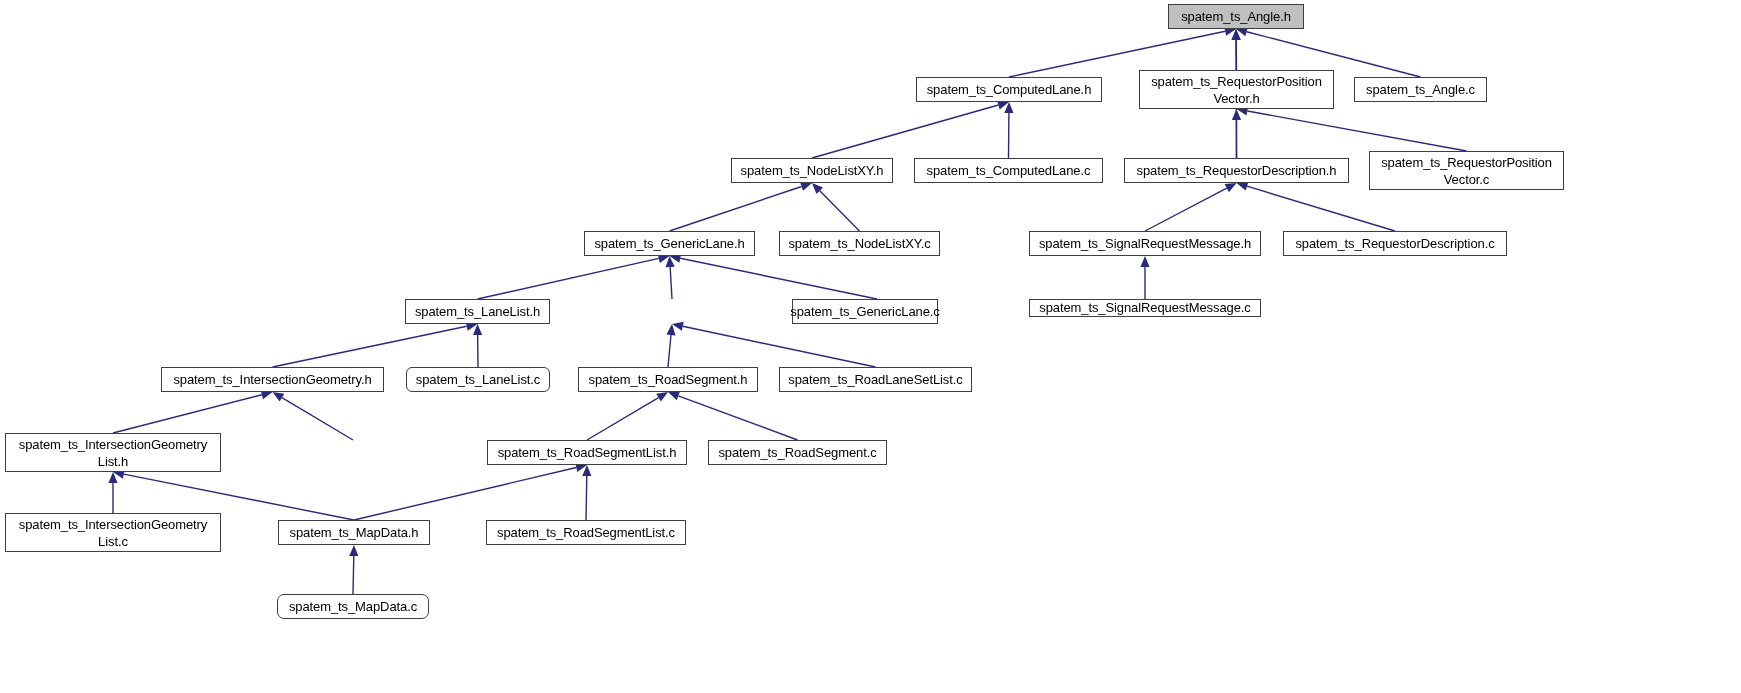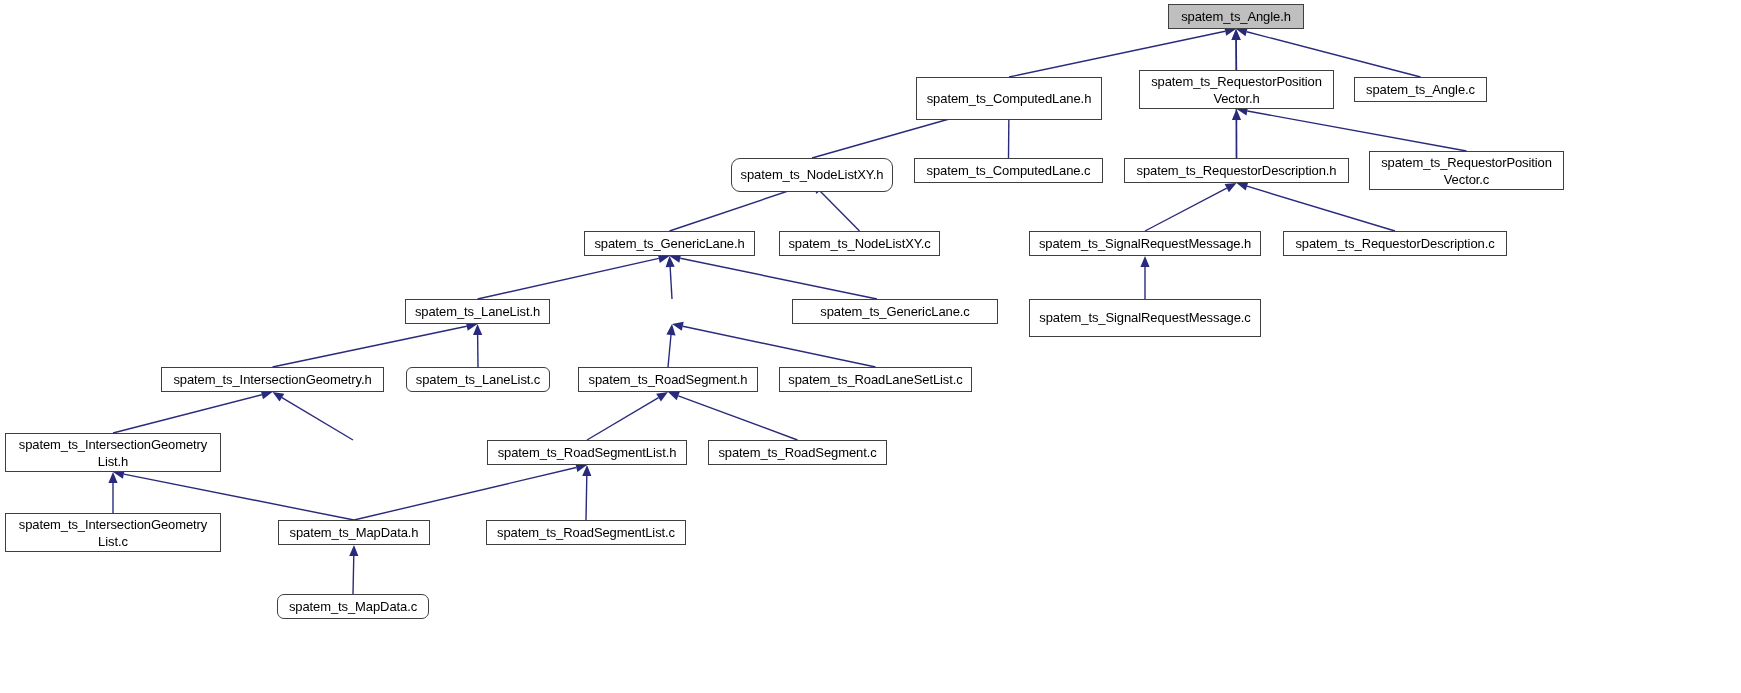--- a/index.html
+++ b/index.html
@@ -107,36 +107,36 @@
       <line x1="354" y1="520" x2="123.7881056868513" y2="474.1486683525679" stroke="#2a2a7c" stroke-width="1.4"></line>
       <polygon points="113,472 124.68663972519786,469.63727870170277 122.88957164850473,478.660058003433" fill="#2a2a7c"></polygon>
       <line x1="354" y1="520" x2="576.2942216770592" y2="467.5271150547714" stroke="#2a2a7c" stroke-width="1.4"></line>
       <polygon points="587,465 577.3510152454182,472.0040768989102 575.2374281087002,463.0501532106326" fill="#2a2a7c"></polygon>
       <line x1="586" y1="520" x2="586.8000330496574" y2="475.99818226884656" stroke="#2a2a7c" stroke-width="1.4"></line>
       <polygon points="587,465 591.3992729075386,476.0818048117171 582.2007931917761,475.914559725976" fill="#2a2a7c"></polygon>
       <line x1="353" y1="594" x2="353.77555693871227" y2="555.997710003098" stroke="#2a2a7c" stroke-width="1.4"></line>
       <polygon points="354,545 358.3745993036441,556.0915680105455 349.1765145737804,555.9038519956504" fill="#2a2a7c"></polygon>
     </svg>
 <div class="node root" style="left: 1168px; top: 4px; width: 136px; height: 25px;">spatem_ts_Angle.h</div>
-    <div class="node" style="left: 916px; top: 77px; width: 186px; height: 43px;">spatem_ts_ComputedLane.h</div>
+    <div class="node" style="left: 916px; top: 77px; width: 186px; height: 25px;">spatem_ts_ComputedLane.h</div>
     <div class="node two-line" style="left: 1139px; top: 70px; width: 195px; height: 39px;">spatem_ts_RequestorPosition
 Vector.h</div>
     <div class="node" style="left: 1354px; top: 77px; width: 133px; height: 25px;">spatem_ts_Angle.c</div>
-    <div class="node" style="left: 731px; top: 158px; width: 162px; height: 34px; border-radius: 9px;">spatem_ts_NodeListXY.h</div>
+    <div class="node" style="left: 731px; top: 158px; width: 162px; height: 25px;">spatem_ts_NodeListXY.h</div>
     <div class="node" style="left: 914px; top: 158px; width: 189px; height: 25px;">spatem_ts_ComputedLane.c</div>
     <div class="node" style="left: 1124px; top: 158px; width: 225px; height: 25px;">spatem_ts_RequestorDescription.h</div>
     <div class="node two-line" style="left: 1369px; top: 151px; width: 195px; height: 39px;">spatem_ts_RequestorPosition
 Vector.c</div>
     <div class="node" style="left: 584px; top: 231px; width: 171px; height: 25px;">spatem_ts_GenericLane.h</div>
     <div class="node" style="left: 779px; top: 231px; width: 161px; height: 25px;">spatem_ts_NodeListXY.c</div>
     <div class="node" style="left: 1029px; top: 231px; width: 232px; height: 25px;">spatem_ts_SignalRequestMessage.h</div>
     <div class="node" style="left: 1283px; top: 231px; width: 224px; height: 25px;">spatem_ts_RequestorDescription.c</div>
     <div class="node" style="left: 405px; top: 299px; width: 145px; height: 25px;">spatem_ts_LaneList.h</div>
-    <div class="node" style="left: 792px; top: 299px; width: 206px; height: 25px;">spatem_ts_GenericLane.c</div>
-    <div class="node" style="left: 1029px; top: 299px; width: 232px; height: 38px;">spatem_ts_SignalRequestMessage.c</div>
+    <div class="node" style="left: 792px; top: 299px; width: 146px; height: 25px;">spatem_ts_GenericLane.c</div>
+    <div class="node" style="left: 1029px; top: 299px; width: 232px; height: 18px;">spatem_ts_SignalRequestMessage.c</div>
     <div class="node" style="left: 161px; top: 367px; width: 223px; height: 25px;">spatem_ts_IntersectionGeometry.h</div>
     <div class="node" style="left: 406px; top: 367px; width: 144px; height: 25px; border-radius: 6px;">spatem_ts_LaneList.c</div>
     <div class="node" style="left: 578px; top: 367px; width: 180px; height: 25px;">spatem_ts_RoadSegment.h</div>
     <div class="node" style="left: 779px; top: 367px; width: 193px; height: 25px;">spatem_ts_RoadLaneSetList.c</div>
     <div class="node two-line" style="left: 5px; top: 433px; width: 216px; height: 39px;">spatem_ts_IntersectionGeometry
 List.h</div>
     <div class="node" style="left: 487px; top: 440px; width: 200px; height: 25px;">spatem_ts_RoadSegmentList.h</div>
     <div class="node" style="left: 708px; top: 440px; width: 179px; height: 25px;">spatem_ts_RoadSegment.c</div>
     <div class="node two-line" style="left: 5px; top: 513px; width: 216px; height: 39px;">spatem_ts_IntersectionGeometry
 List.c</div>

